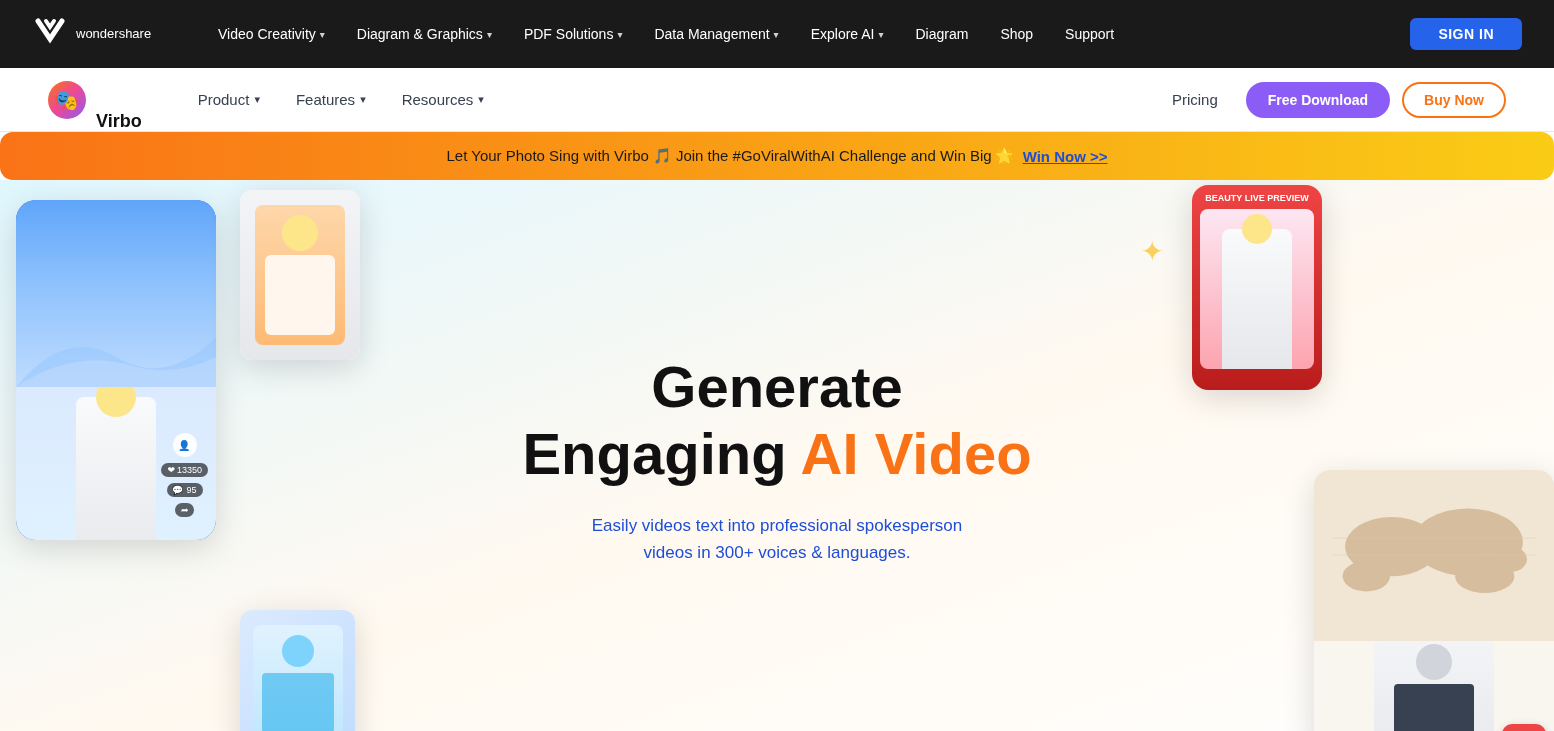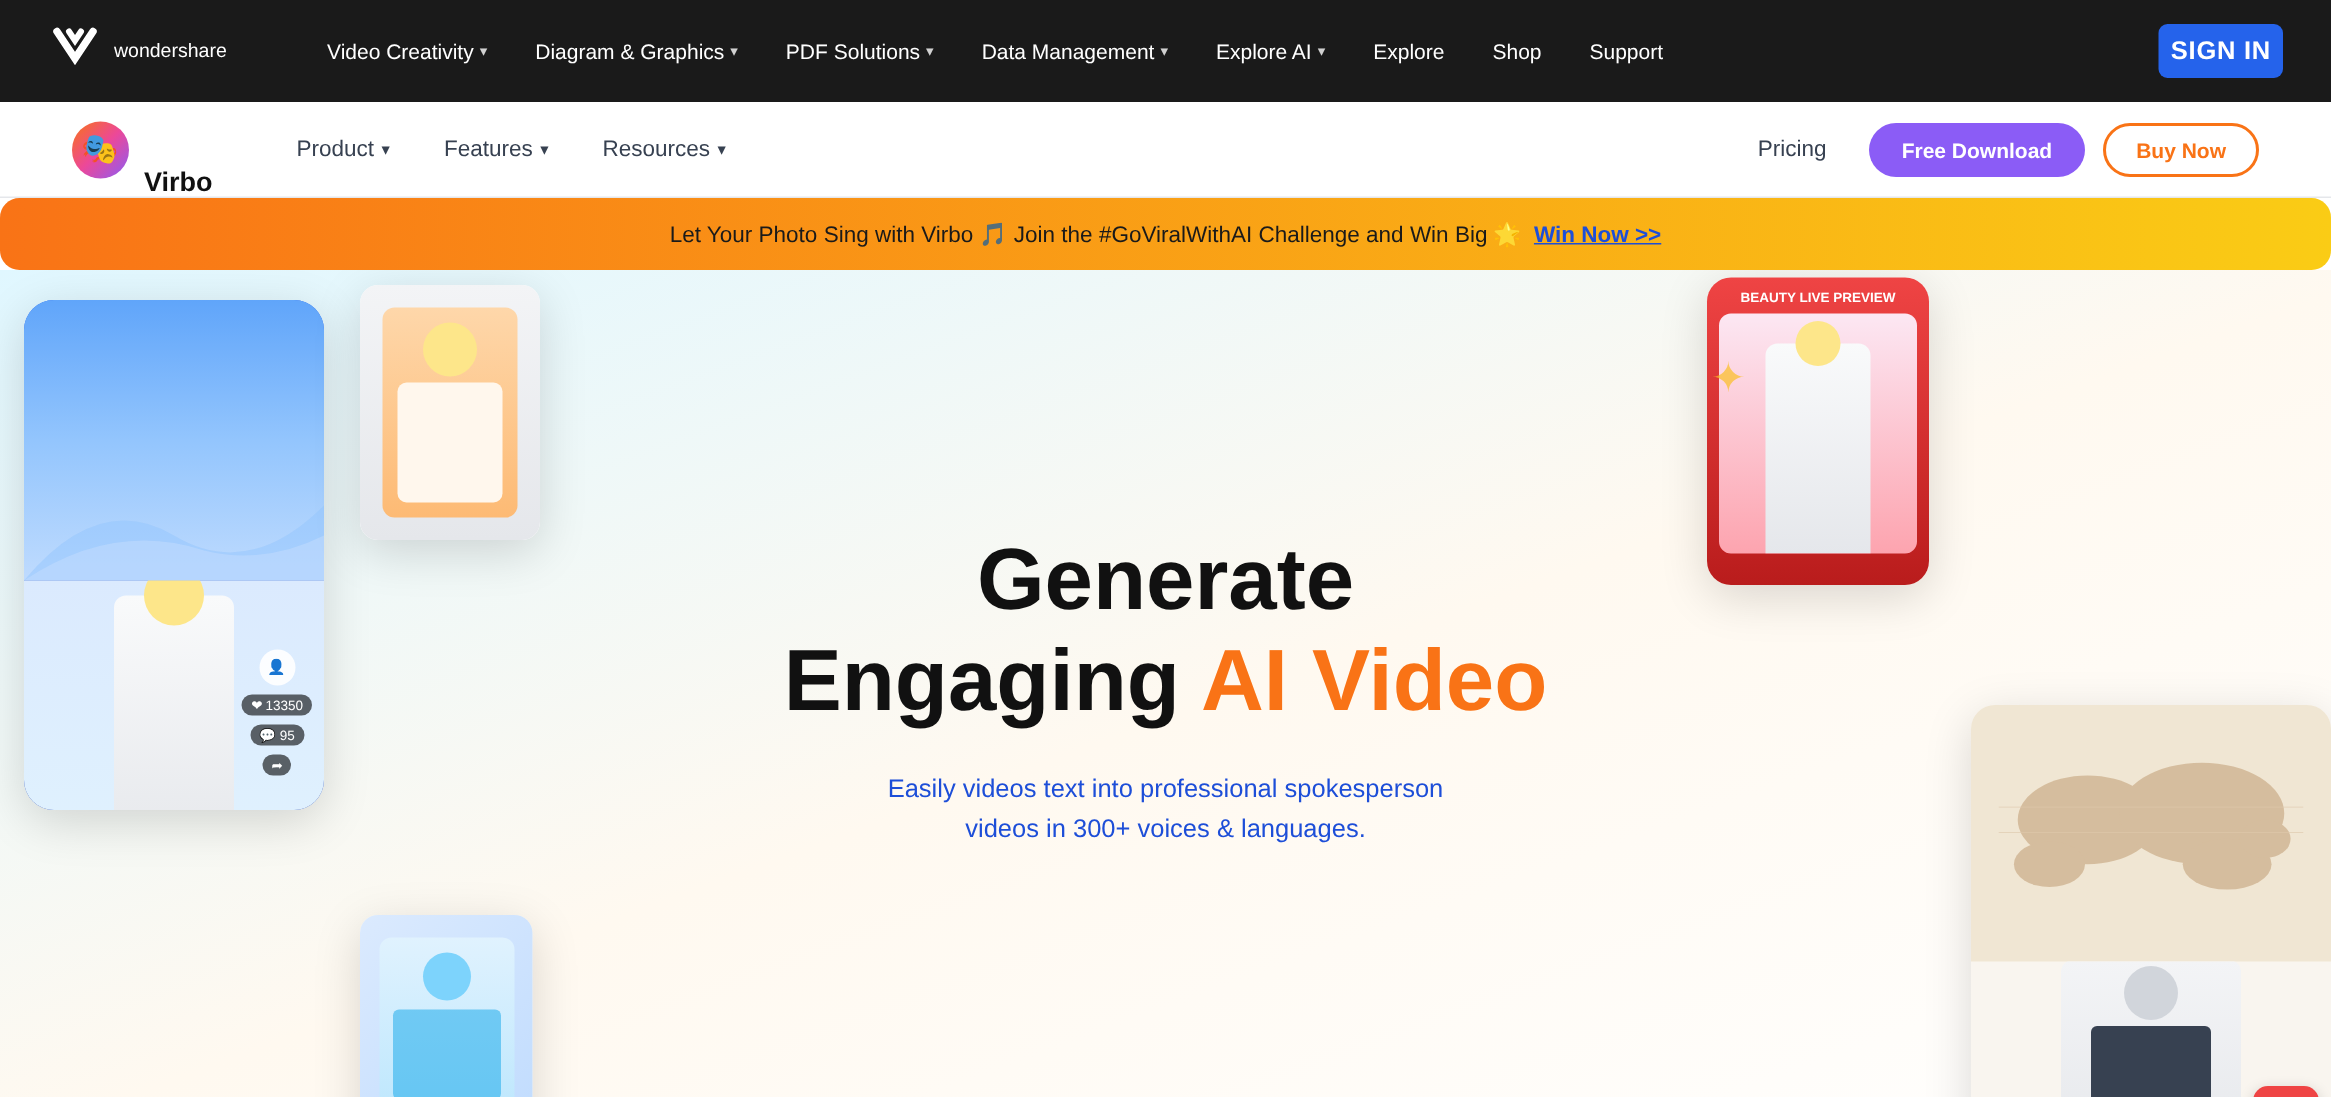--- a/index.html
+++ b/index.html
@@ -54,23 +54,23 @@
     .nav-item .chevron { font-size: 10px; opacity: 0.8; }
     .nav-right {
       display: flex;
       align-items: center;
       gap: 16px;
     }
     .sign-in-btn {
       background: #2563eb;
       color: white;
       border: none;
-      padding: 8px 8px;
+      padding: 8px 28px;
       border-radius: 6px;
-      font-size: 17px;
+      font-size: 14px;
       font-weight: 600;
       cursor: pointer;
       letter-spacing: 0.5px;
     }
 
     
     .sub-nav {
       background: #fff;
       height: 64px;
       display: flex;
@@ -275,21 +275,21 @@
       </div>
       <div class="nav-item">
         <span>Data Management</span>
         <span class="chevron">▾</span>
       </div>
       <div class="nav-item">
         <span>Explore AI</span>
         <span class="chevron">▾</span>
       </div>
       <div class="nav-item">
-        <span>Explore</span>
+        <span>Diagram</span>
       </div>
       <div class="nav-item">
         <span>Shop</span>
       </div>
       <div class="nav-item">
         <span>Support</span>
       </div>
     </div>
     <div class="nav-right">
       <button class="sign-in-btn">SIGN IN</button>
@@ -383,21 +383,21 @@
       <span>Generate</span><br>
       <span>Engaging</span>
       <span class="highlight">AI Video</span><br>
     </h1>
     <p class="hero-subtitle">
       <span>Easily videos text into professional spokesperson</span><br>
       <span>videos in</span>&nbsp;<span style="color:#1d4ed8;">300+ voices &amp; languages</span><span>.</span>
     </p>
   </div>
 
-  <div class="float-card" style="right:268px;top:5px;width:148px;height:205px;background:linear-gradient(180deg,#ef4444,#b91c1c);border-radius:16px;overflow:hidden;padding:8px;">
+  <div class="float-card" style="right:232px;top:5px;width:130px;height:205px;background:linear-gradient(180deg,#ef4444,#b91c1c);border-radius:16px;overflow:hidden;padding:8px;">
     <div style="color:white;font-size:9px;font-weight:800;text-align:center;line-height:1.3;margin-bottom:4px;">BEAUTY LIVE PREVIEW</div>
     <div style="background:linear-gradient(180deg,#fce7f3,#fda4af);border-radius:8px;flex:1;height:160px;display:flex;align-items:flex-end;justify-content:center;overflow:hidden;">
 
       <div style="width:70px;height:140px;background:linear-gradient(180deg,#f9fafb,#e5e7eb);border-radius:8px 8px 0 0;position:relative;">
         <div style="width:30px;height:30px;border-radius:50%;background:#fde68a;position:absolute;top:-15px;left:50%;transform:translateX(-50%);"></div>
       </div>
     </div>
   </div>
 
   <div style="position:absolute;right:390px;top:55px;font-size:28px;color:#fbbf24;opacity:0.7;">✦</div>

